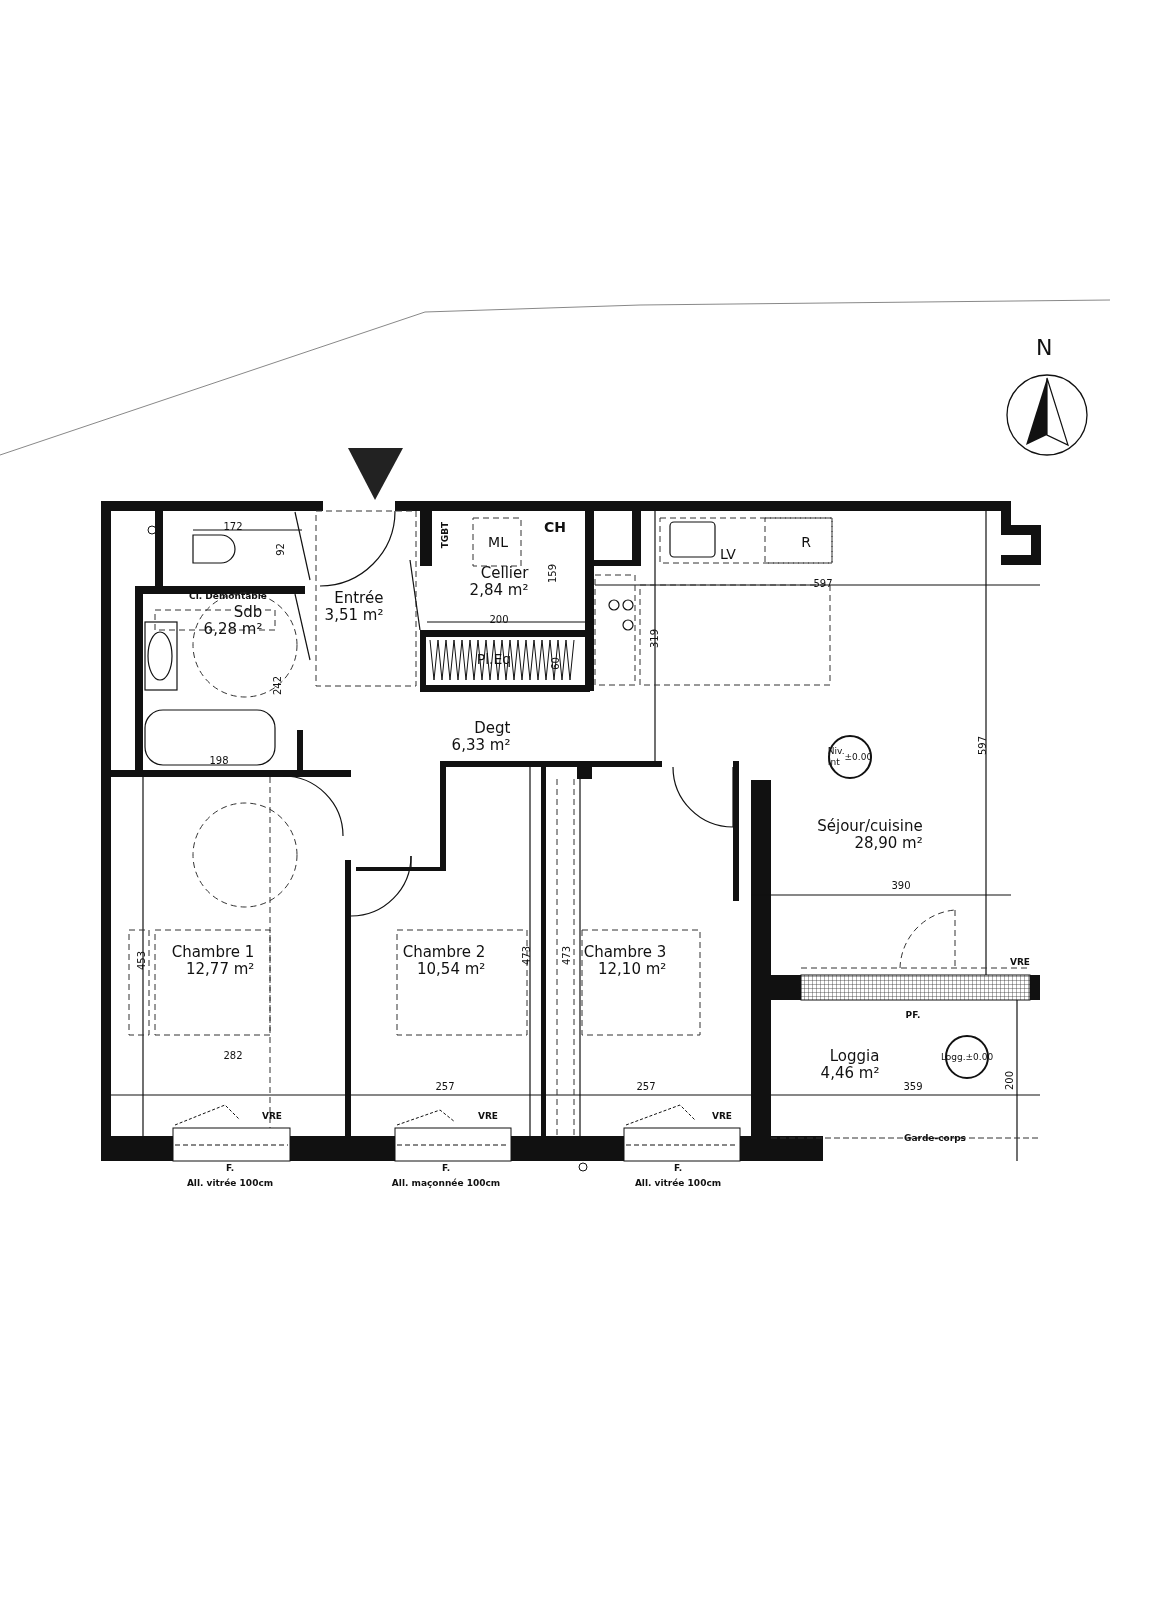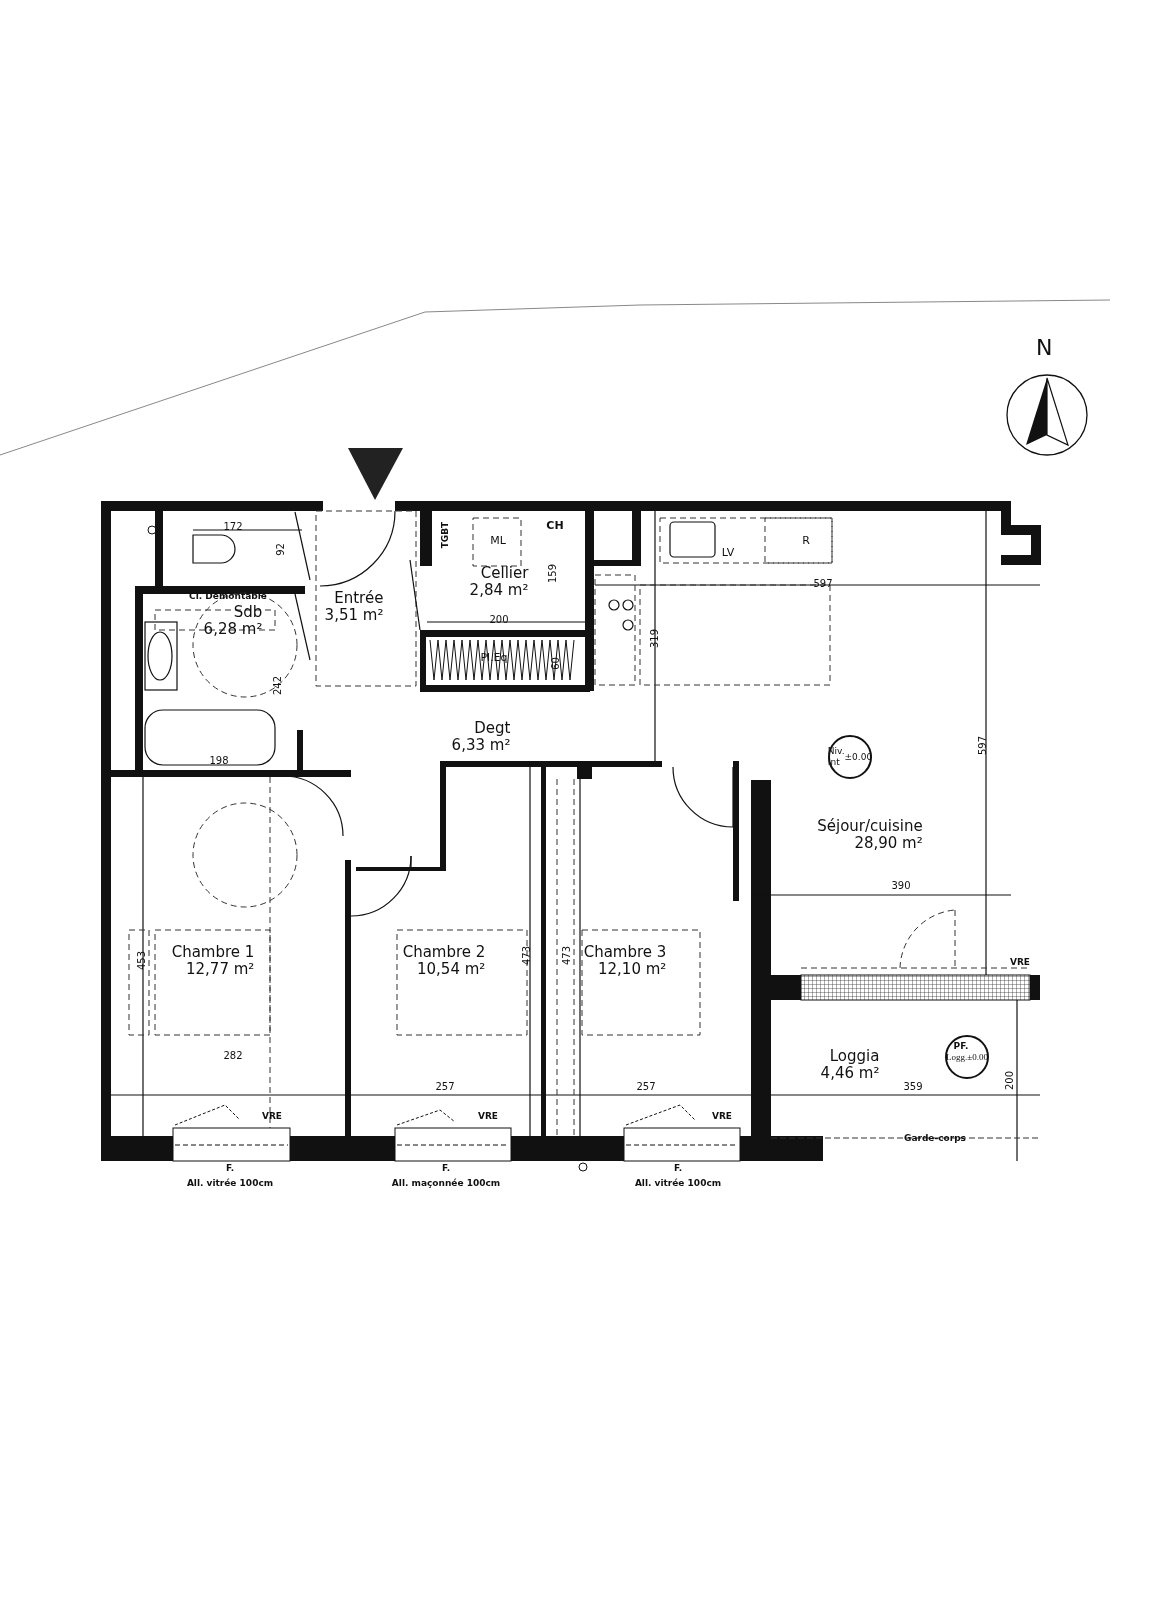--- a/index.html
+++ b/index.html
@@ -5,21 +5,21 @@
   html, body { margin:0; padding:0; background:#ffffff; }
   body { width:1163px; height:1600px; position:relative; overflow:hidden;
          font-family:"DejaVu Sans", "Liberation Sans", sans-serif; color:#111; }
   #plan { position:absolute; left:0; top:0; width:1163px; height:1600px; }
   .lbl { position:absolute; text-align:right; line-height:1.15; white-space:nowrap; transform:translateX(-50%); }
   .room-name { font-size:15px; }
   .room-area { font-size:15px; }
   .dim { position:absolute; font-size:10px; white-space:nowrap; transform:translateX(-50%); }
   .dimv { position:absolute; font-size:10px; white-space:nowrap; transform:rotate(-90deg); transform-origin:center; }
   .small { position:absolute; font-size:9px; white-space:nowrap; transform:translateX(-50%);font-weight:bold; }
-  .tag { position:absolute; font-size:11px; white-space:nowrap; transform:translateX(-50%); }
+  .tag { position:absolute; font-size:14px; white-space:nowrap; transform:translateX(-50%); }
   .level { position:absolute; border:2px solid #111; border-radius:50%; width:40px; height:40px;
            font-size:9px; display:flex; flex-direction:row; align-items:center; justify-content:center; line-height:1.2; }
   .north-label { position:absolute; font-size:22px; font-family:"DejaVu Sans", sans-serif; }
 </style>
 </head>
 <body>
 
 <svg id="plan" width="1163" height="1600" viewBox="0 0 1163 1600" xmlns="http://www.w3.org/2000/svg">
 
   <polyline points="0,455 425,312 640,305 1110,300" fill="none" stroke="#888" stroke-width="1"></polyline>
@@ -225,27 +225,27 @@
 <div class="dim" style="left:233px;top:1050px;">282</div>
 <div class="dim" style="left:445px;top:1081px;">257</div>
 <div class="dim" style="left:646px;top:1081px;">257</div>
 <div class="dim" style="left:913px;top:1081px;">359</div>
 <div class="dimv" style="left:1000px;top:1075px;">200</div>
 
 <div class="level" style="left:828px;top:735px;">
   <span>Niv. Int</span>
   <span>±0.00</span>
 </div>
-<div class="level" style="left:945px;top:1035px;font-family:Liberation Serif, serif;">
+<div class="level" style="left:945px;top:1035px;">
   <span>Logg.</span>
   <span>±0.00</span>
 </div>
 
 <div class="small" style="left:1020px;top:957px;">VRE</div>
-<div class="small" style="left:913px;top:1041px;margin-left:48px;">PF.</div>
+<div class="small" style="left:913px;top:1010px;">PF.</div>
 <div class="small" style="left:935px;top:1133px;">Garde-corps</div>
 <div class="small" style="left:272px;top:1111px;">VRE</div>
 <div class="small" style="left:488px;top:1111px;">VRE</div>
 <div class="small" style="left:722px;top:1111px;">VRE</div>
 <div class="small" style="left:230px;top:1163px;">F.</div>
 <div class="small" style="left:446px;top:1163px;">F.</div>
 <div class="small" style="left:678px;top:1163px;">F.</div>
 <div class="small" style="left:230px;top:1178px;">All. vitrée 100cm</div>
 <div class="small" style="left:446px;top:1178px;">All. maçonnée 100cm</div>
 <div class="small" style="left:678px;top:1178px;">All. vitrée 100cm</div>

